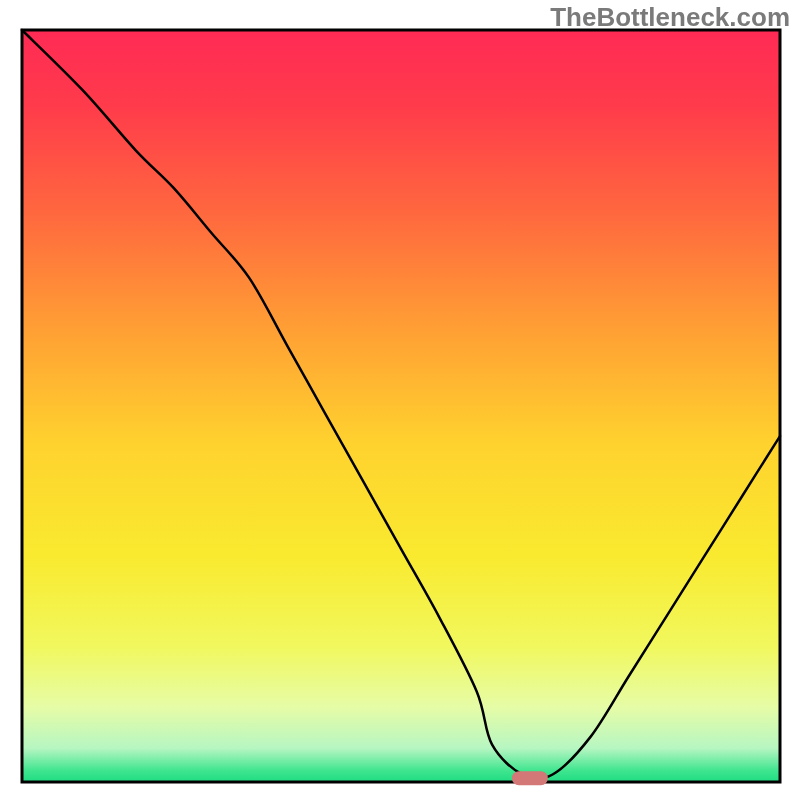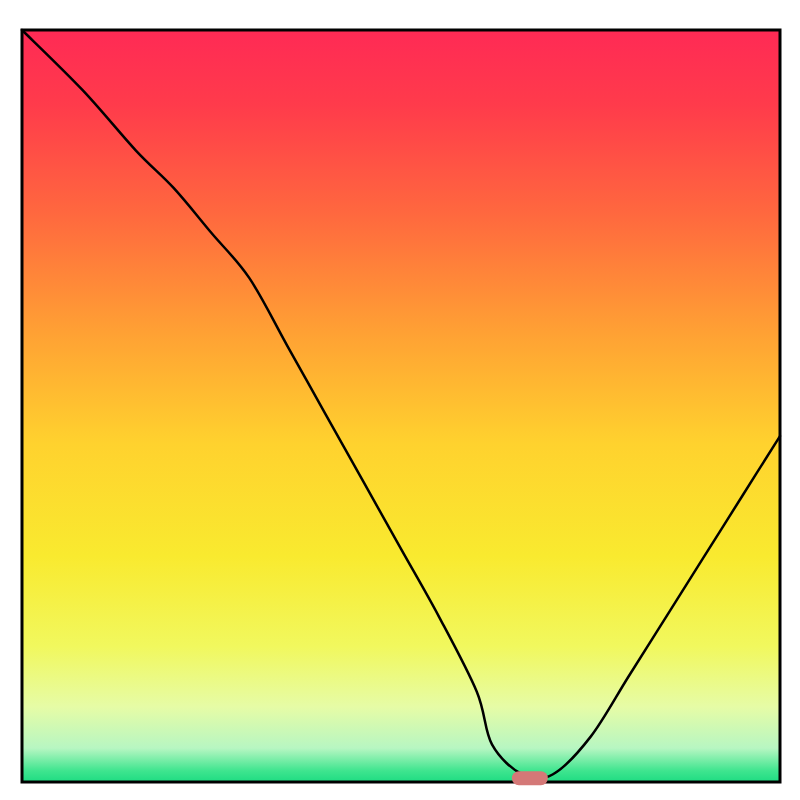--- a/index.html
+++ b/index.html
@@ -26,20 +26,21 @@
     letter-spacing: 0px;
   }
   svg {
     display: block;
   }
 </style>
 </head>
 <body>
 <div class="wrap">
 
+<div class="watermark">TheBottleneck.com</div>
 
 <svg id="chart-svg" width="800" height="800" viewBox="0 0 800 800">
   <defs>
     <linearGradient id="bg-grad" x1="0" y1="0" x2="0" y2="1">
           <stop offset="0%" stop-color="#ff2a55"></stop>
           <stop offset="10%" stop-color="#ff3b4b"></stop>
           <stop offset="25%" stop-color="#ff6a3e"></stop>
           <stop offset="40%" stop-color="#ffa034"></stop>
           <stop offset="55.00000000000001%" stop-color="#ffd22e"></stop>
           <stop offset="70%" stop-color="#f9ea2f"></stop>

